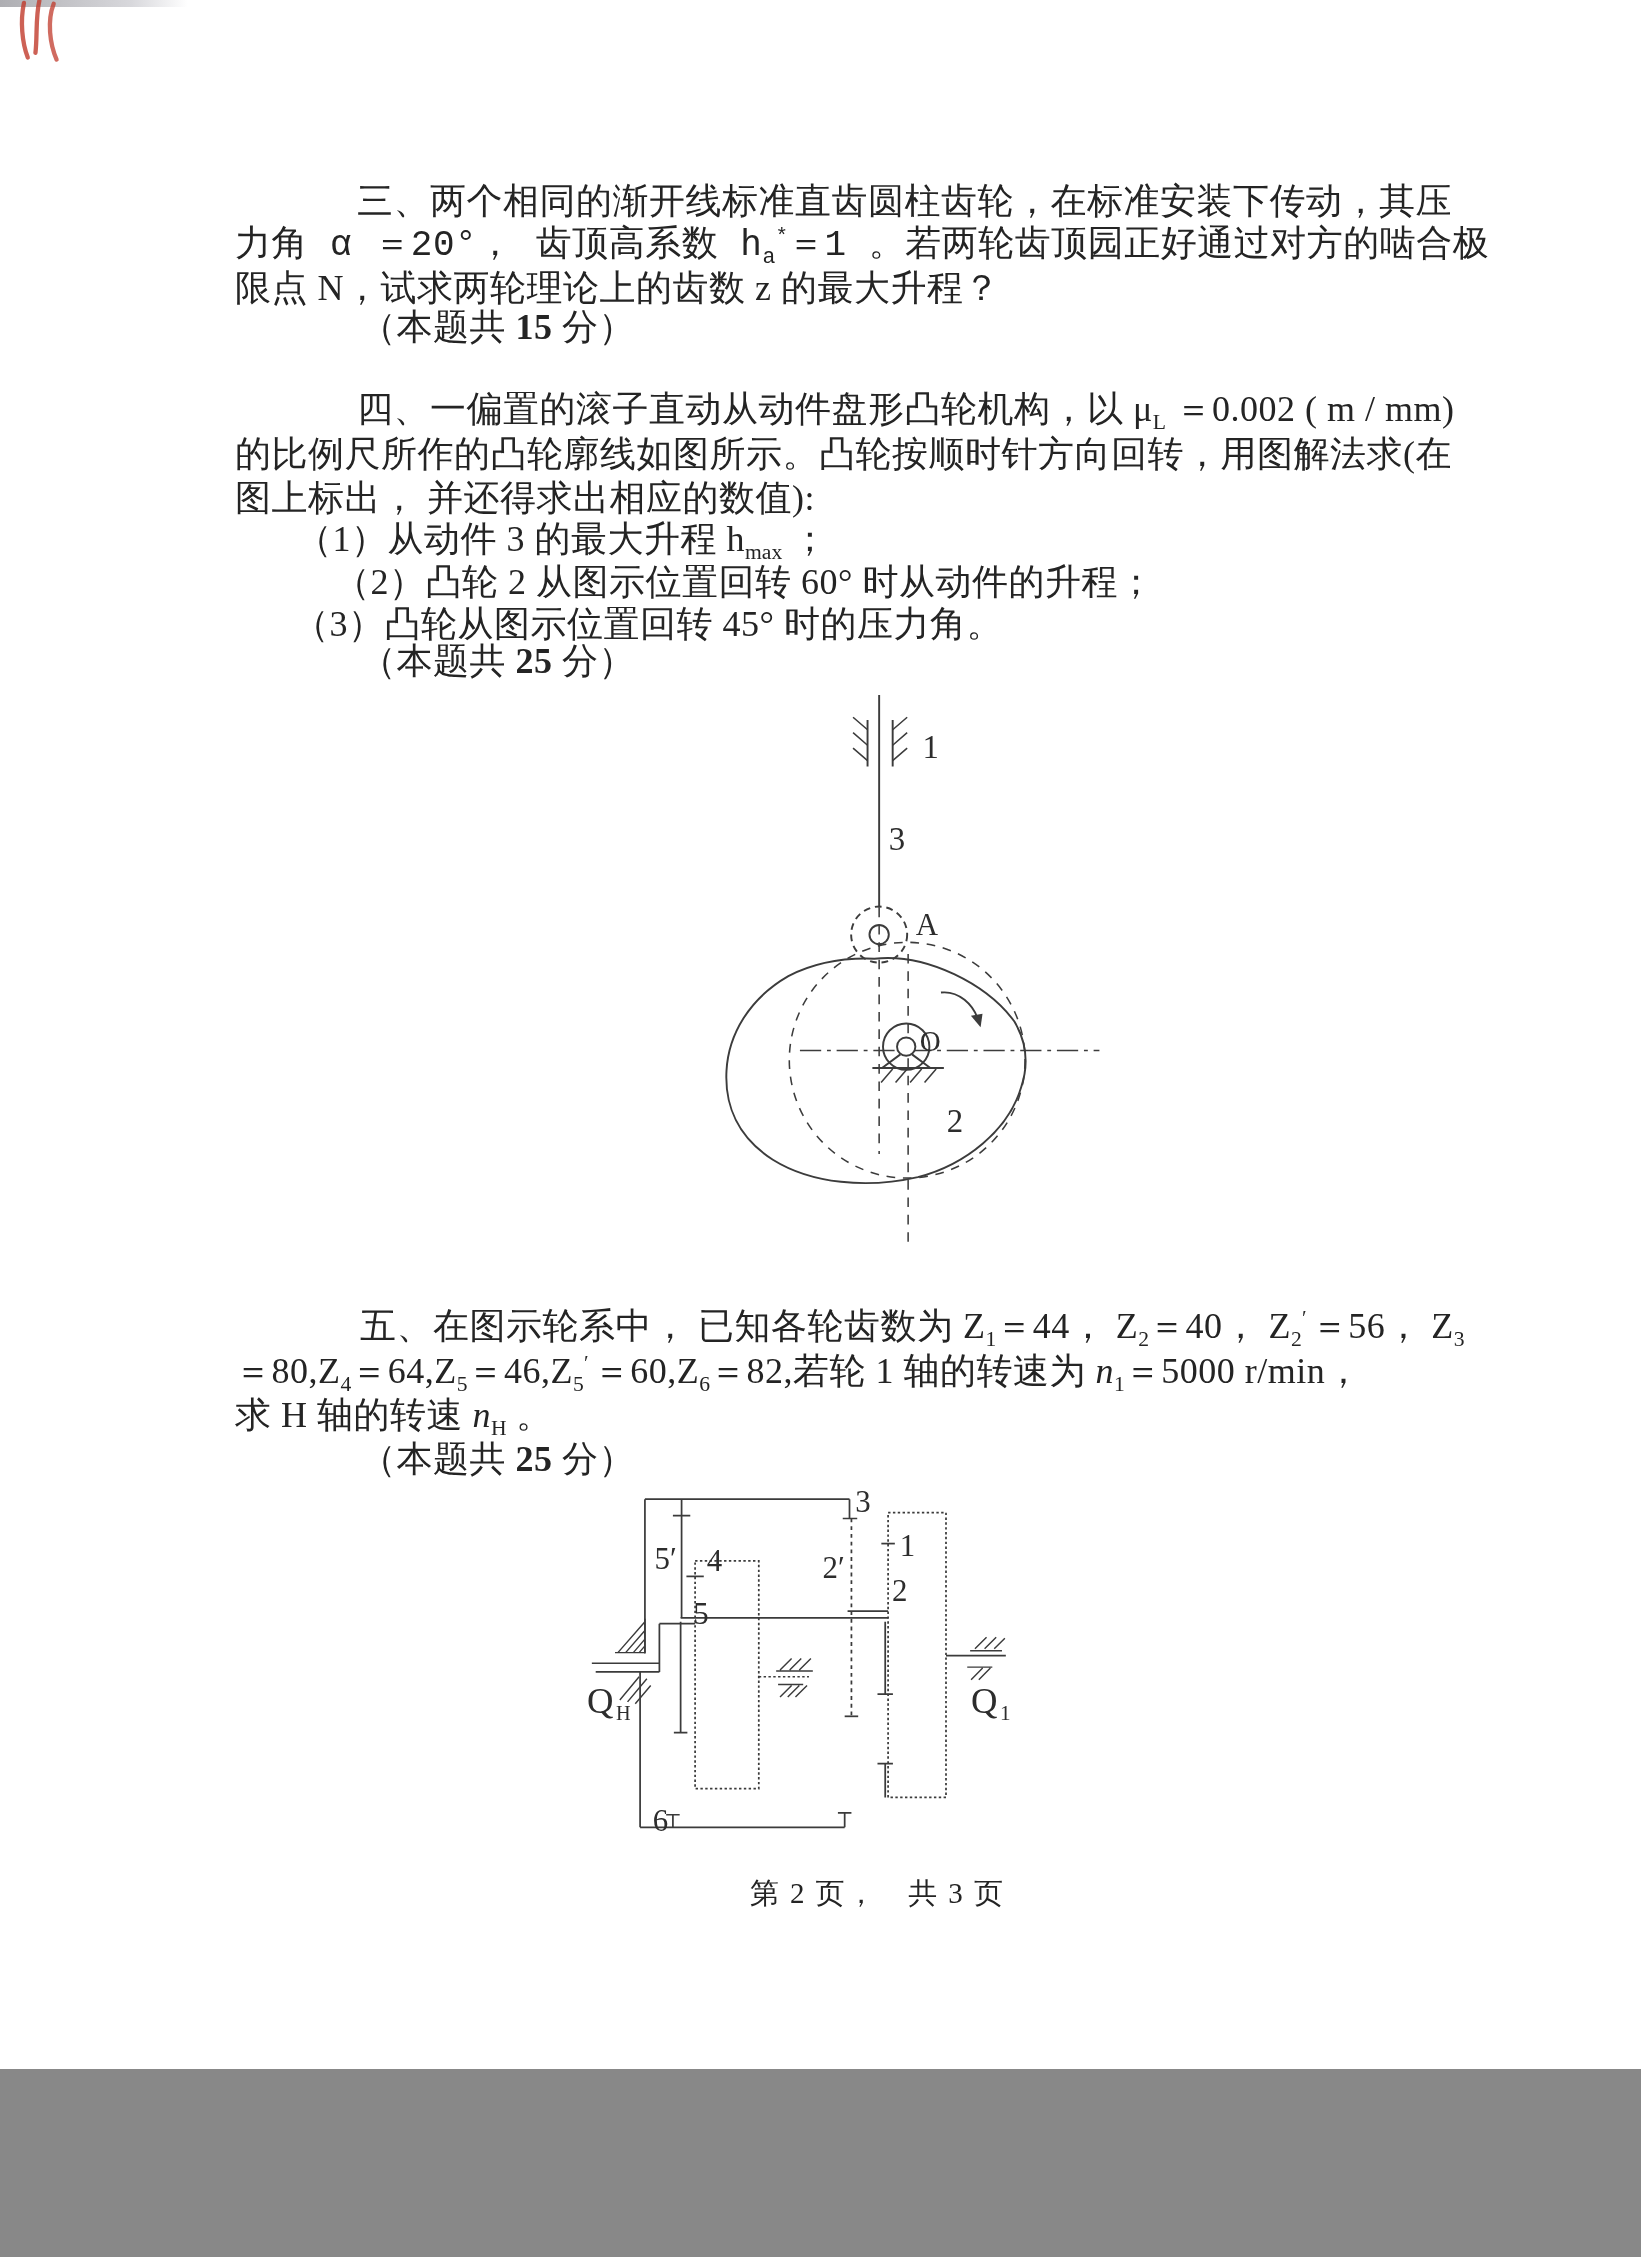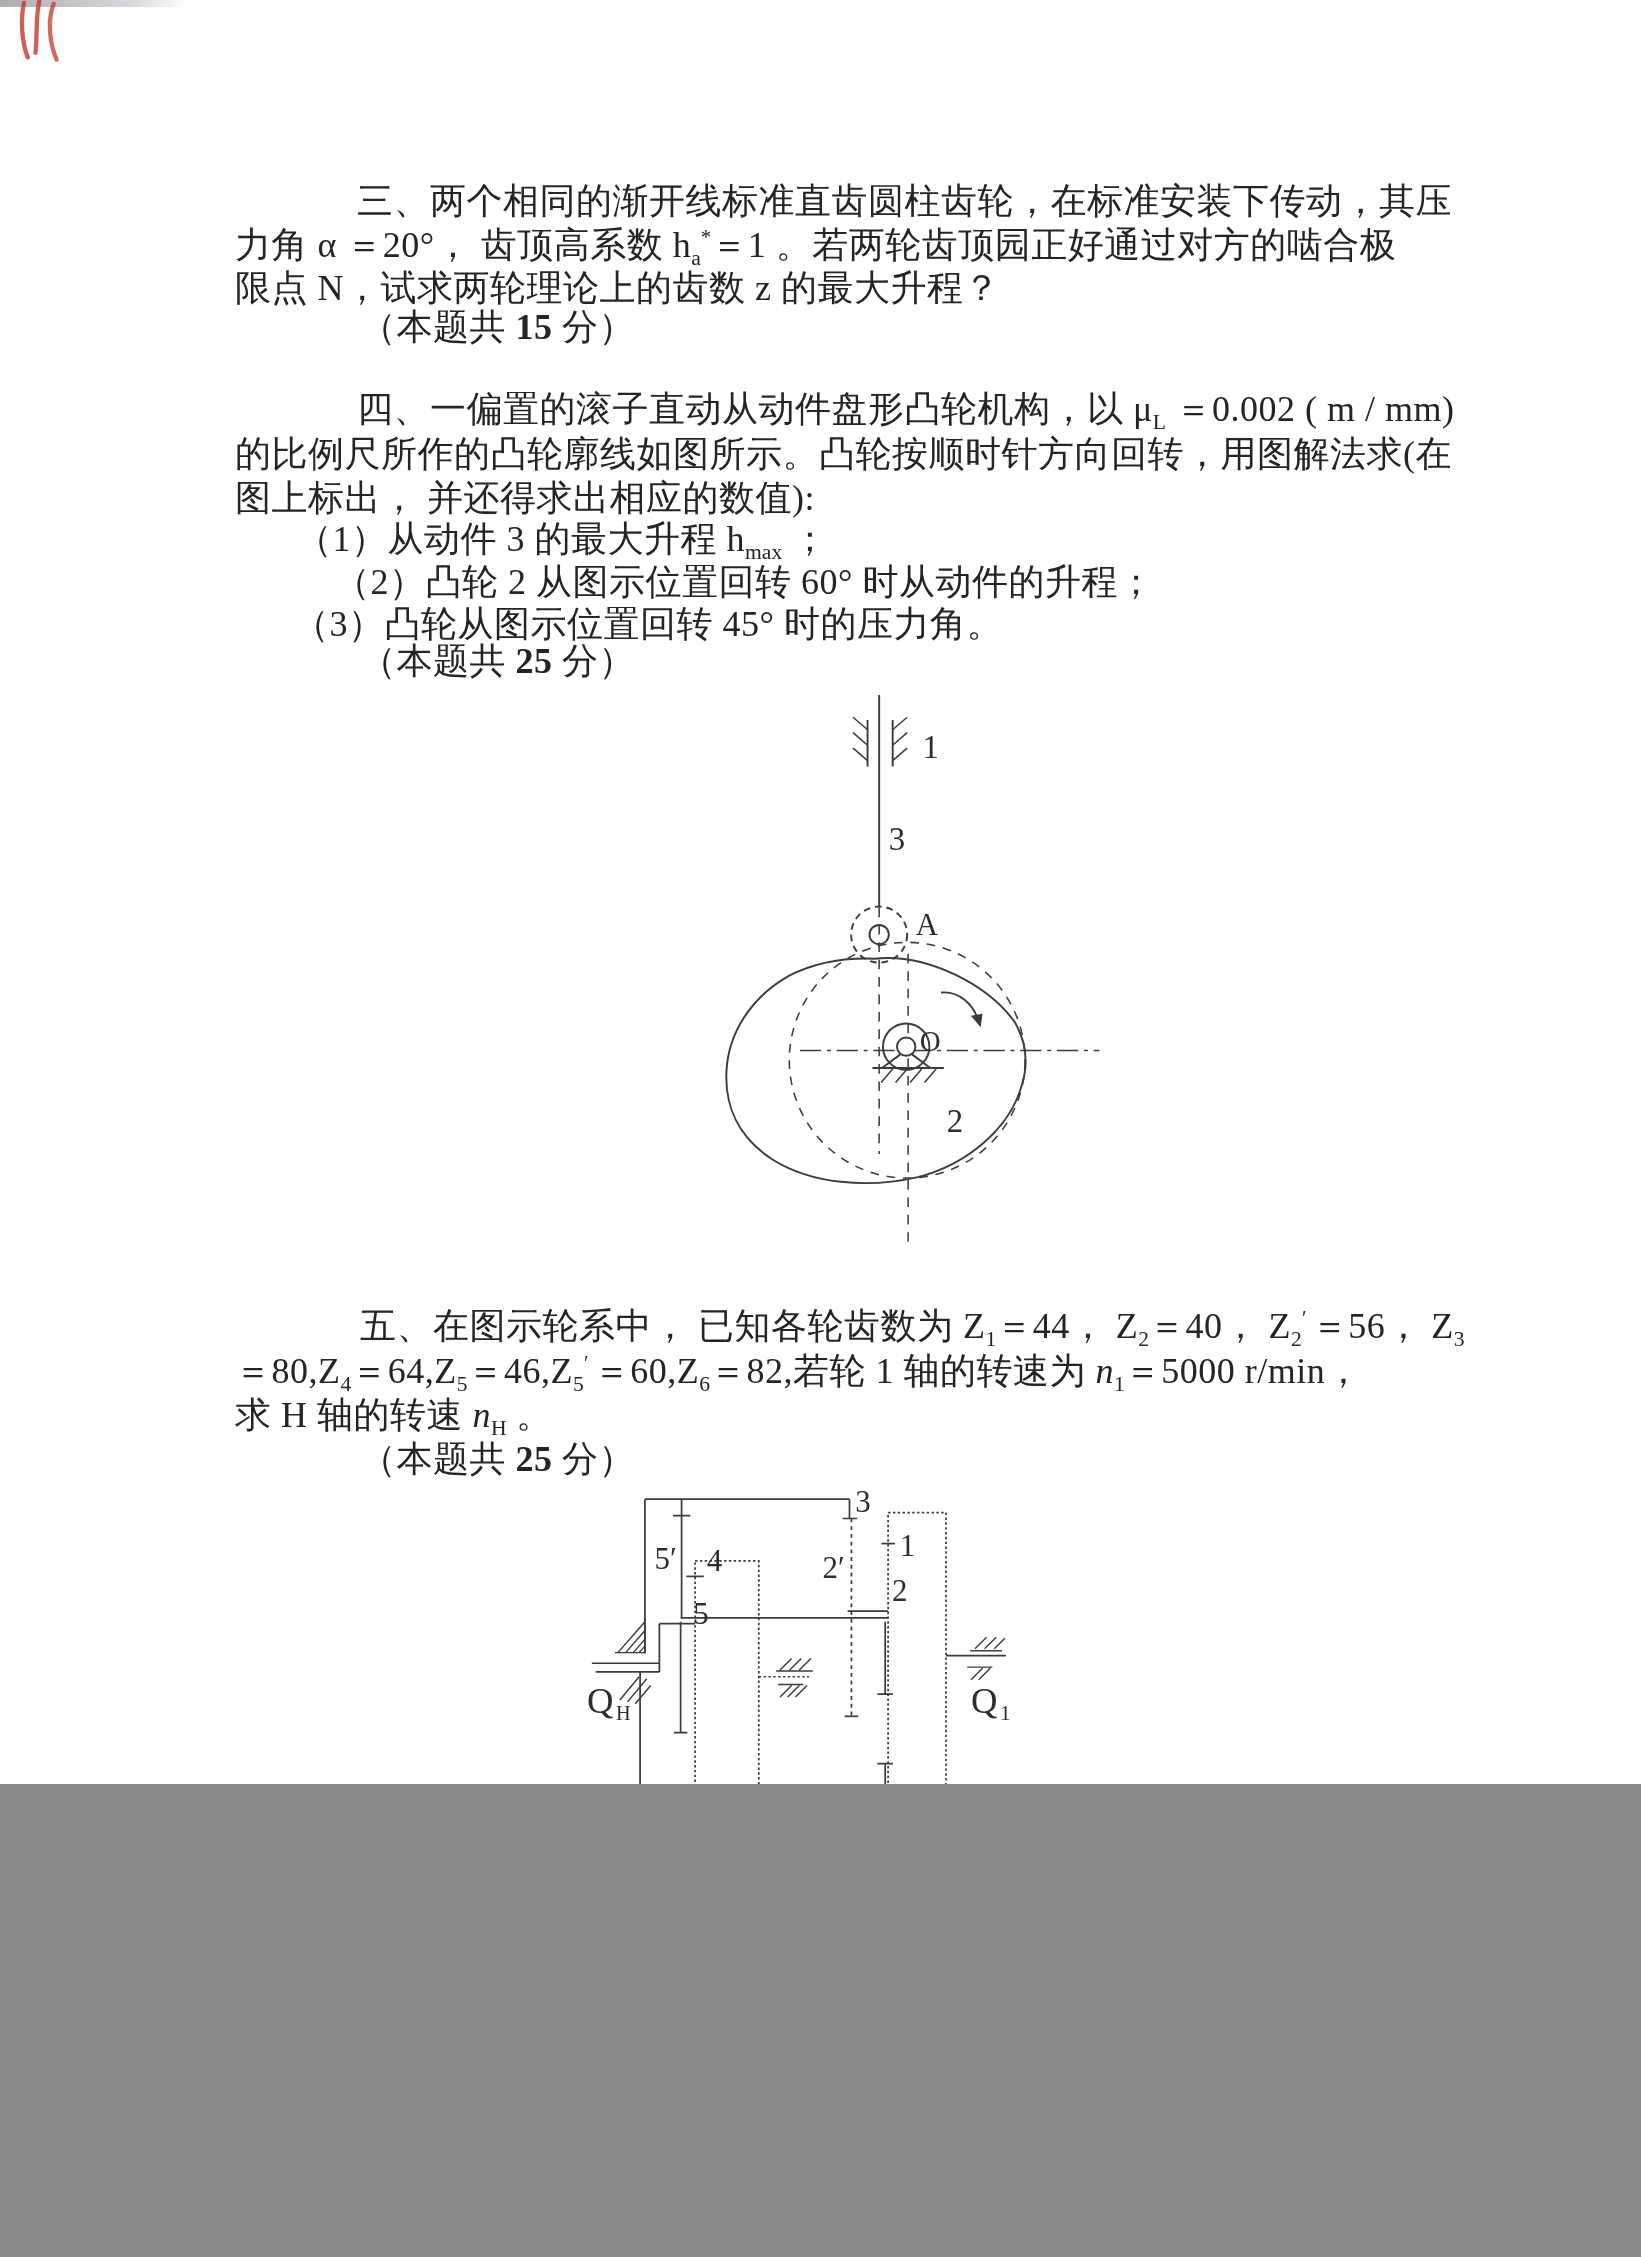--- a/index.html
+++ b/index.html
@@ -1,18 +1,18 @@
 <!DOCTYPE html>
 <html><head>
 <meta charset="utf-8">
 <style>
   html,body{margin:0;padding:0;background:#888;}
   .page{
     position:relative;
-    width:1641px;height:1784px;
+    width:1641px;height:2069px;
     margin:0 auto;
     background:#ffffff;
     font-family:"Liberation Serif","DejaVu Serif",serif;
     color:#242424;
     overflow:hidden;
   }
   .scan-edge{
     position:absolute;left:0;top:0;width:188px;height:6.8px;
     background:linear-gradient(90deg,#aeaeb2,#d8d8dc 70%,rgba(255,255,255,0));
   }
@@ -46,21 +46,21 @@
   <div class="scan-edge"></div>
 
   <svg style="position:absolute;left:9.7px;top:0;" width="97" height="72" viewBox="0 0 100 75">
     <path d="M14,3 C10,22 12,44 18,60" fill="none" stroke="#c0392b" stroke-width="4.5" stroke-linecap="round" opacity="0.8"></path>
     <path d="M30,1 C26,18 28,38 26,55" fill="none" stroke="#c0392b" stroke-width="4.5" stroke-linecap="round" opacity="0.8"></path>
     <path d="M45,4 C38,22 41,46 48,62" fill="none" stroke="#c0392b" stroke-width="4.5" stroke-linecap="round" opacity="0.75"></path>
   </svg>
 
   <div>
     <div class="line" style="left:357px;top:180px;"><span>三、两个相同的渐开线标准直齿圆柱齿轮，在标准安装下传动，其压</span></div>
-    <div class="line" style="left:235px;top:224px;"><span>力角 α ＝20°， 齿顶高系数 h</span><sub>a</sub><sup>*</sup><span>＝1 。若两轮齿顶园正好通过对方的啮合极</span></div>
+    <div class="line" style="left:235px;top:224px;font-family:Liberation Mono, monospace;"><span>力角 α ＝20°， 齿顶高系数 h</span><sub>a</sub><sup>*</sup><span>＝1 。若两轮齿顶园正好通过对方的啮合极</span></div>
     <div class="line" style="left:235px;top:267px;"><span>限点 N，试求两轮理论上的齿数 z 的最大升程？</span></div>
     <div class="line" style="left:360px;top:306px;"><span>（本题共 </span><span class="b">15</span><span> 分）</span></div>
   </div>
 
   <div>
     <div class="line" style="left:357px;top:388px;"><span>四、一偏置的滚子直动从动件盘形凸轮机构，以  μ</span><sub>L</sub><span> ＝0.002 ( m / mm)</span></div>
     <div class="line" style="left:235px;top:433px;"><span>的比例尺所作的凸轮廓线如图所示。凸轮按顺时针方向回转，用图解法求(在</span></div>
     <div class="line" style="left:235px;top:477px;"><span>图上标出， 并还得求出相应的数值):</span></div>
     <div class="line" style="left:296px;top:518px;"><span>（1）从动件 3 的最大升程 h</span><sub>max</sub><span> ；</span></div>
     <div class="line" style="left:293px;top:561px;margin-left:41px;"><span>（2）凸轮 2 从图示位置回转 60° 时从动件的升程；</span></div>

